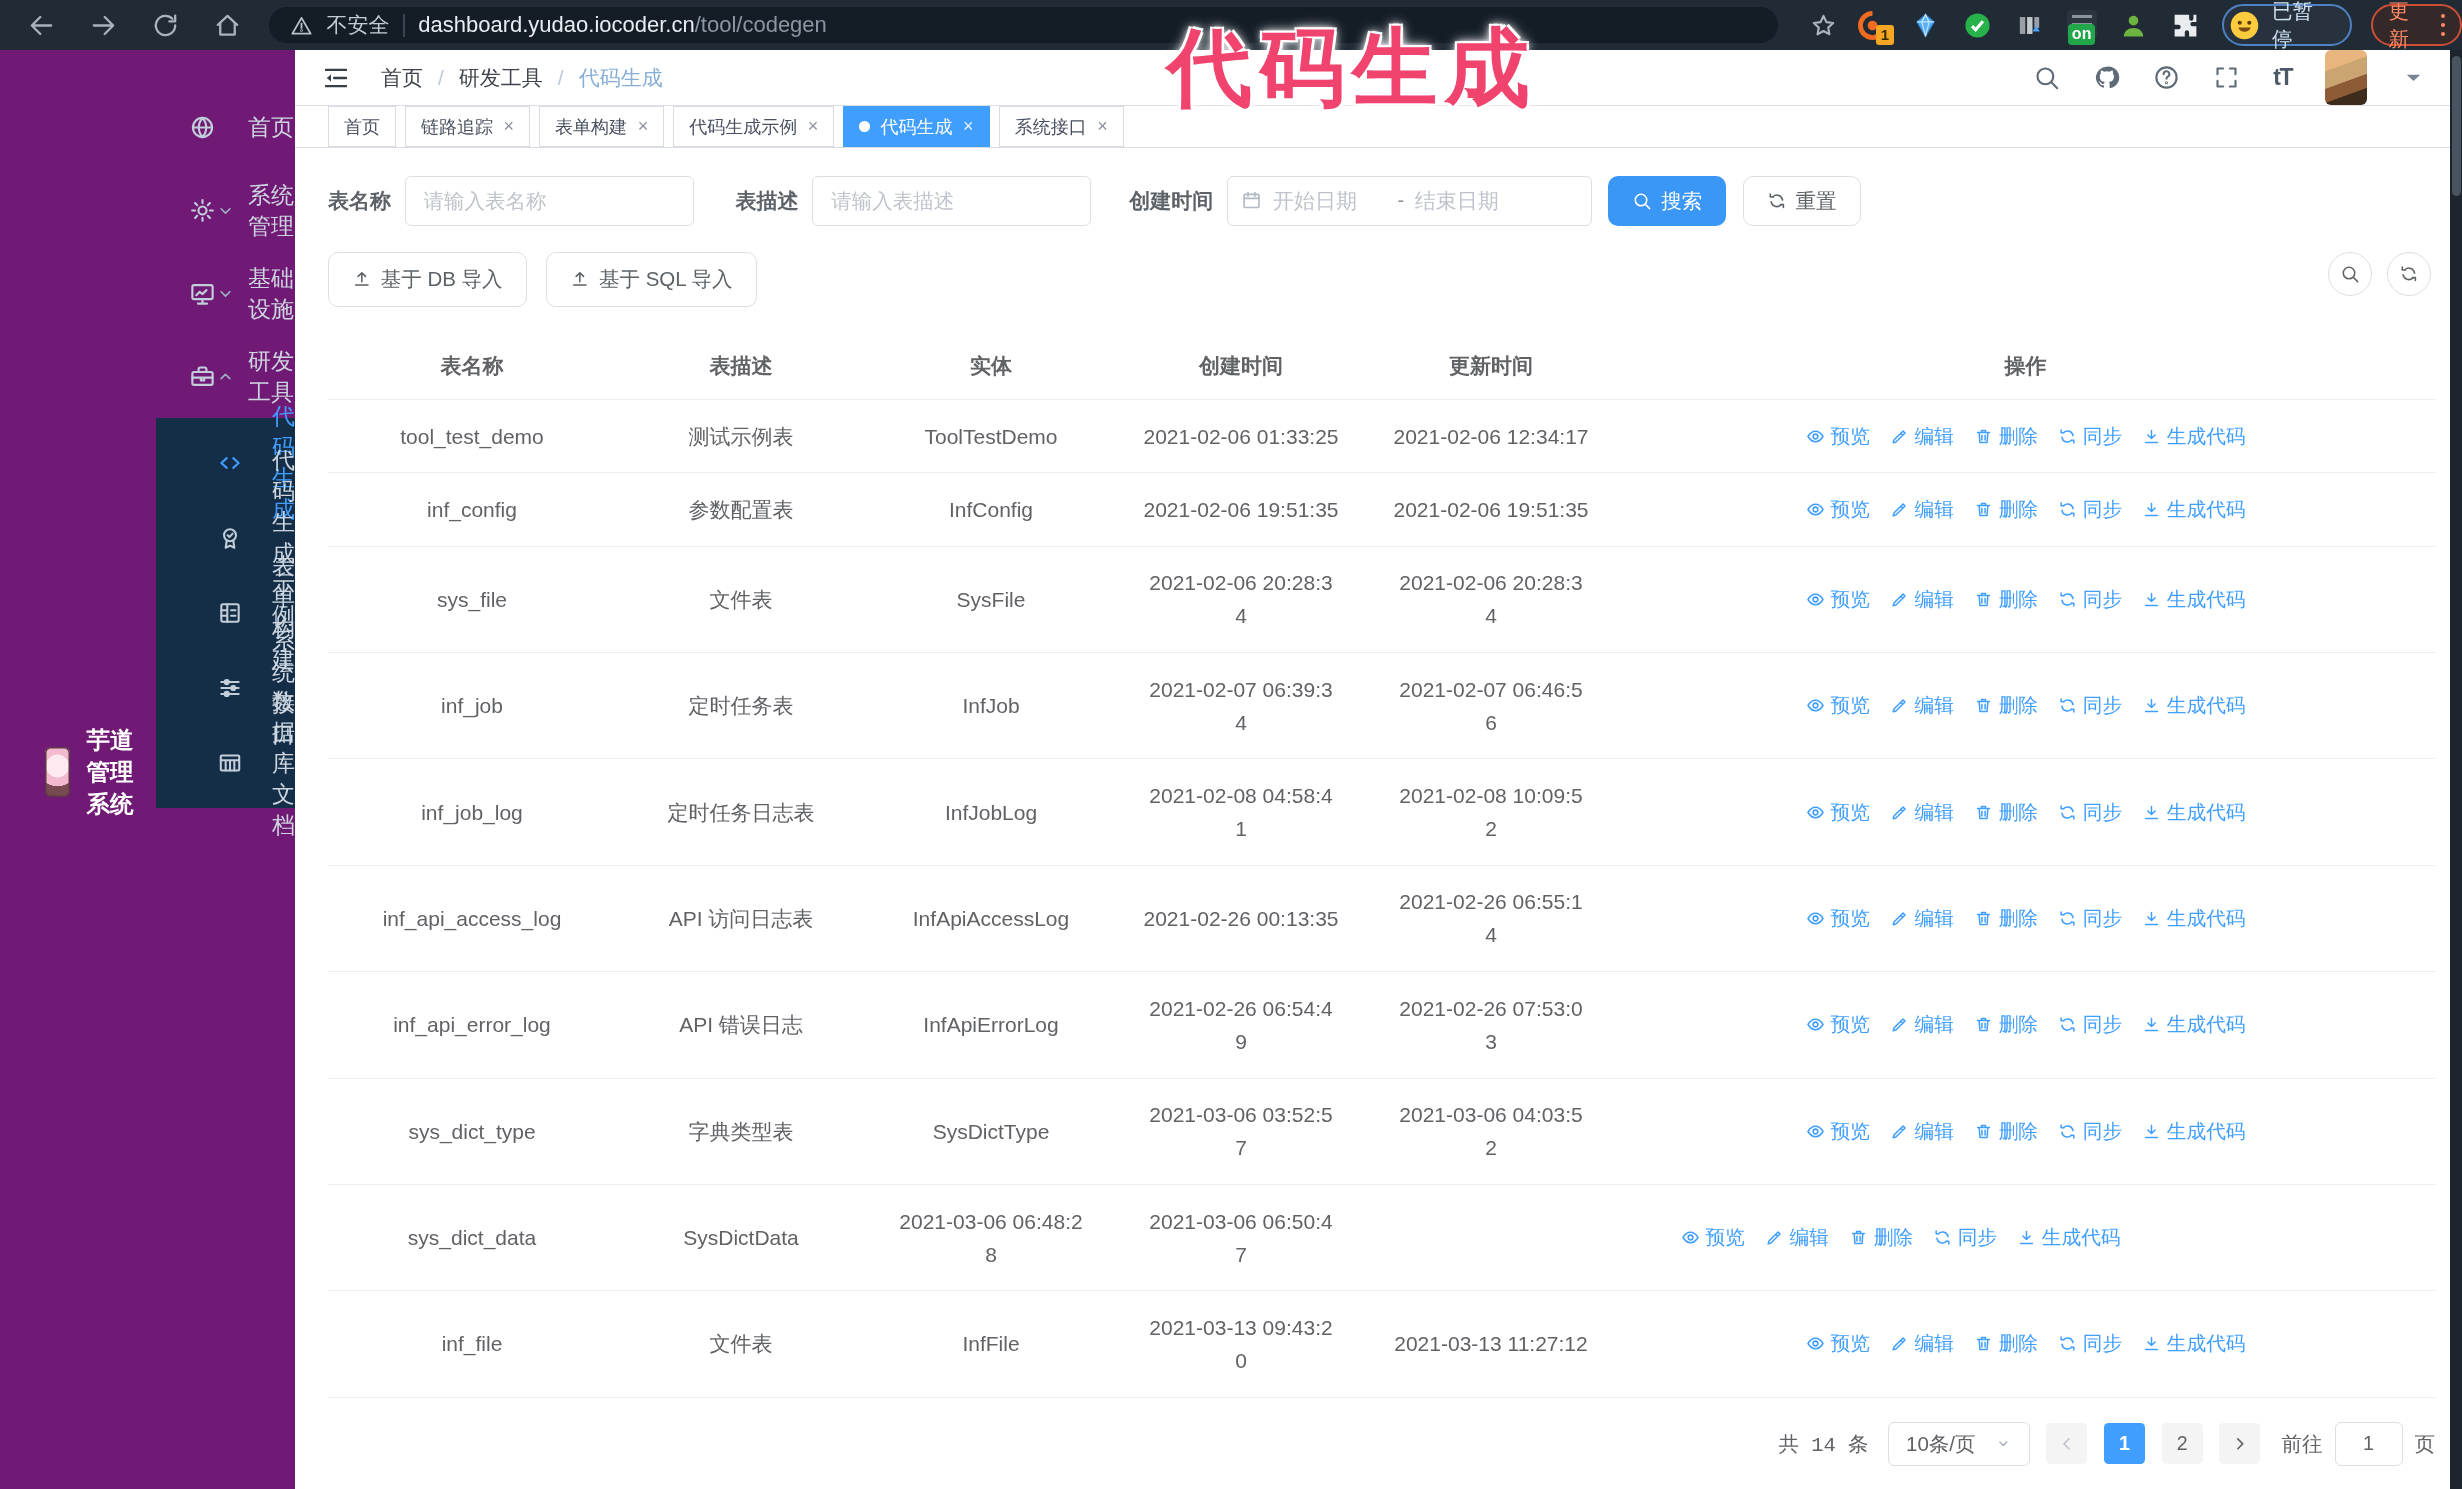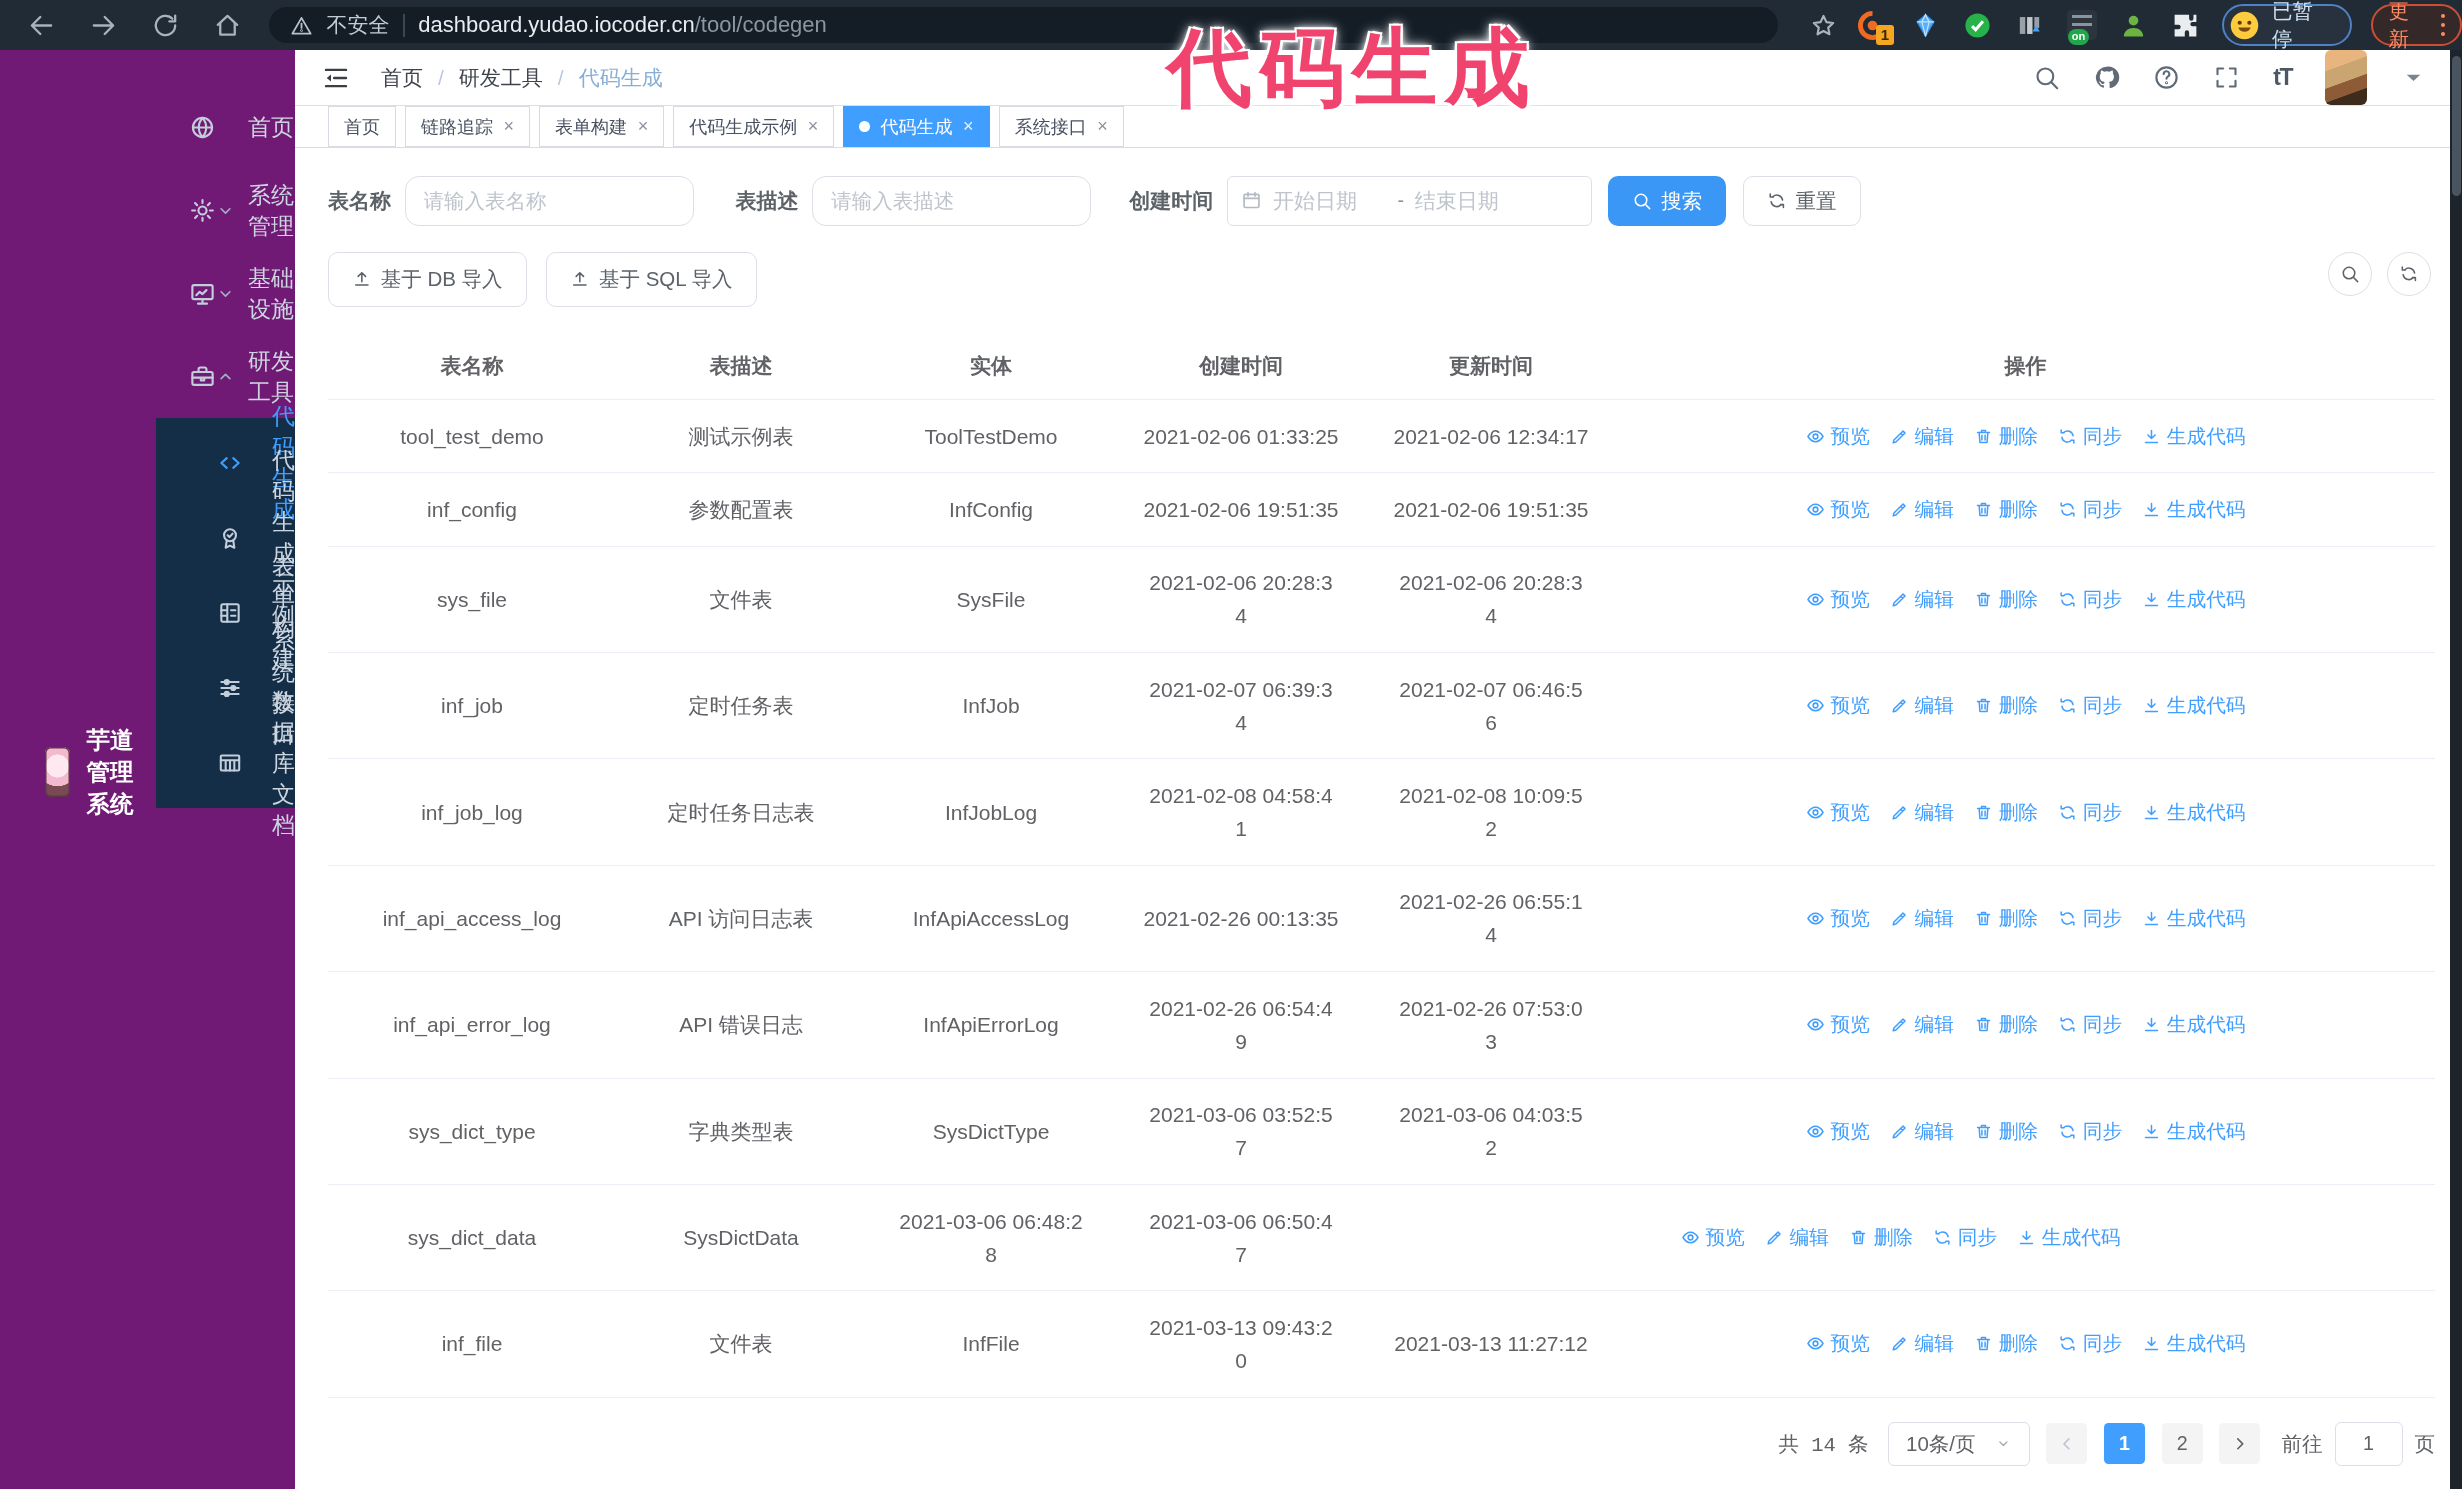--- a/index.html
+++ b/index.html
@@ -27,21 +27,21 @@
   .b-right { display:flex; align-items:center; gap:19.7px; margin-left:32px; }
   .b-right .i.star { font-size:27px; color:#aab4bd; }
   .ext { position:relative; width:33px; height:33px; display:flex; align-items:center; justify-content:center; }
   .ext svg { width:29px; height:29px; }
   .ext-badge { position:absolute; right:-4.5px; bottom:-3px; background:#f5a623; color:#3a2a00;
                font-size:15px; line-height:1; padding:2.3px 4.5px; border-radius:3px; font-weight:700; }
   .ext-onbox { width:30px; height:30px; background:#2c353d; border-radius:4.5px; position:relative; }
   .ext-onbox .bars { position:absolute; left:5.3px; top:5.3px; width:19.7px; height:10.6px;
                      border-top:3px solid #8a949c; border-bottom:3px solid #8a949c; }
   .ext-on-label { position:absolute; left:1.5px; bottom:-4.5px; background:#22a64a; color:#fff;
-                  font-size:11px; line-height:1; padding:2.3px 3.8px; border-radius:9px; font-weight:700; }
+                  font-size:16px; line-height:1; padding:2.3px 3.8px; border-radius:4px; font-weight:700; }
   .profile-chip { display:flex; align-items:center; gap:10.6px; height:42px; padding:3px 18px 3px 4.5px;
                   background:#27323e; border:2.3px solid #4e82c4; border-radius:23px; }
   .profile-chip .i { font-size:33px; }
   .paused-label { color:#cfe0f0; font-size:20.5px; }
   .update-pill { display:flex; align-items:center; gap:12px; height:42px; padding:0 15px;
                  background:#342829; border:2.3px solid #cc4f35; border-radius:21px; }
   .update-label { color:#ff8a63; font-size:20.5px; }
   .kebab { display:flex; flex-direction:column; gap:4.5px; }
   .kebab i { width:4.5px; height:4.5px; border-radius:50%; background:#ff8a63; }
 
@@ -97,21 +97,21 @@
   .tag .x { font-size:18px; color:#8a919c; }
   .tag.active { background:#409eff; border-color:#409eff; color:#fff; }
   .tag.active .dot { display:block; }
   .tag.active .x { color:#eaf4ff; }
 
   
   .content { flex:1; padding:26px 27px 0 33px; position:relative; }
 
   .filter-row { display:flex; align-items:center; margin-top:1.5px; }
   .f-label { font-size:21px; color:#5c6268; font-weight:600; margin-right:13.6px; white-space:nowrap; }
-  .inp { height:50px; border:1.5px solid #dcdfe6; border-radius:14px; font-size:20.5px; color:#333;
+  .inp { height:50px; border:1.5px solid #dcdfe6; border-radius:6px; font-size:20.5px; color:#333;
          padding:0 18px; font-family:inherit; outline:none; background:#fff; }
   .inp::placeholder { color:#bfc4cc; }
   .inp.name { width:289px; margin-right:42px; }
   .inp.desc { width:279px; margin-right:38px; }
   .date-box { width:365px; height:50px; border:1.5px solid #dcdfe6; border-radius:6px; display:flex;
               align-items:center; padding:0 13.6px; gap:10.6px; margin-right:16.7px; }
   .date-box .i { font-size:21px; color:#b3b9c2; }
   .date-box input { border:none; outline:none; width:114px; font-size:21px; font-family:Liberation Sans, sans-serif; color:#333; }
   .date-box input::placeholder { color:#bfc4cc; }
   .date-sep { color:#8a919c; font-size:19.7px; }

